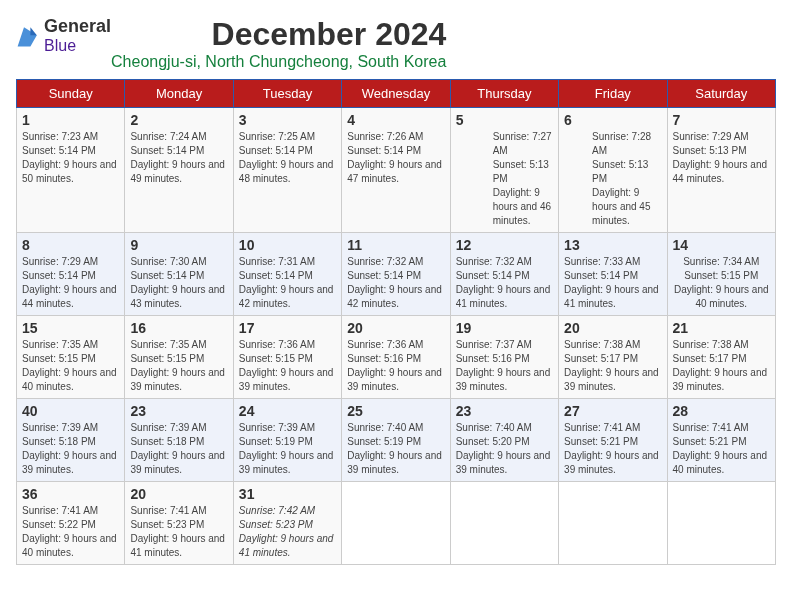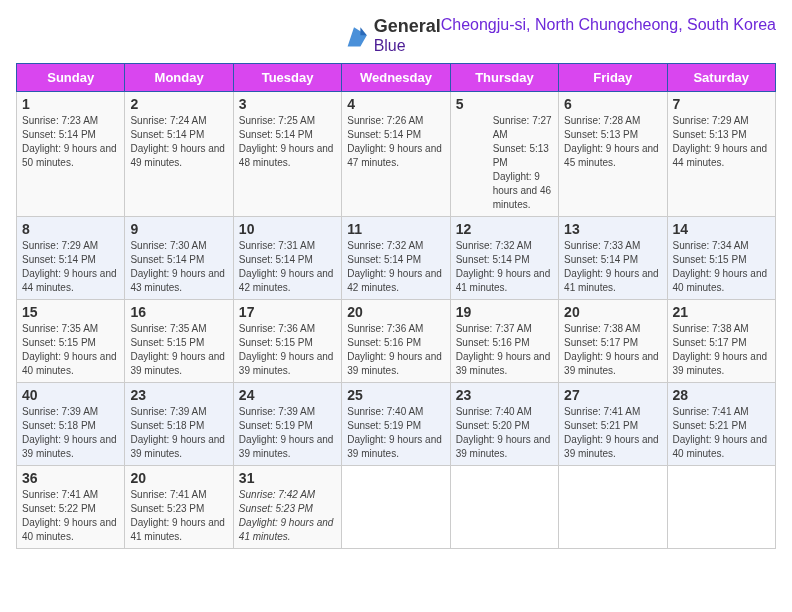--- a/index.html
+++ b/index.html
@@ -5,21 +5,21 @@
     * { box-sizing: border-box; margin: 0; padding: 0; }
     body {
       font-family: Arial, sans-serif;
       background: #fff;
       width: 792px;
       min-height: 612px;
       padding: 16px;
     }
     .header-area {
       display: flex;
-      justify-content: flex-end;
+      justify-content: flex-start;
       align-items: flex-start;
       margin-bottom: 4px;
     }
     .logo {
       display: flex;
       align-items: center;
       gap: 4px;
     }
     .logo-text-general {
       font-size: 18px;
@@ -38,32 +38,32 @@
     .title-block {
       text-align: right;
     }
     .main-title {
       font-size: 32px;
       font-weight: bold;
       color: #333;
     }
     .subtitle {
       font-size: 16px;
-      color: #6d28d9;
+      color: #15803d;
     }
     .calendar {
       width: 100%;
       border-collapse: collapse;
       margin-top: 8px;
     }
     .calendar thead tr th {
-      background-color: #d946ef;
+      background-color: #b91c1c;
       color: #fff;
       font-size: 13px;
-      font-weight: bold;
+      font-weight: normal;
       padding: 6px 4px;
       text-align: center;
       border: 1px solid #2a5aaf;
     }
     .calendar tbody tr td {
       border: 1px solid #ccc;
       vertical-align: top;
       padding: 4px 5px;
       font-size: 10.5px;
       color: #333;
@@ -99,20 +99,21 @@
     <svg class="logo-icon" viewBox="0 0 30 30" xmlns="http://www.w3.org/2000/svg">
       <polygon points="10,4 26,14 18,28 2,28" fill="#4a90d9"></polygon>
       <polygon points="18,4 26,14 18,14" fill="#2a6ab9"></polygon>
     </svg>
     <div>
       <span class="logo-text-general">General</span><br>
       <span class="logo-text-blue">Blue</span>
     </div>
   </div>
   <div class="title-block">
+    <div class="main-title">December 2024</div>
     <div class="subtitle">Cheongju-si, North Chungcheong, South Korea</div>
   </div>
 </div>
 
 <table class="calendar">
   <thead>
     <tr id="calendar-header">
         <th>Sunday</th>
         <th>Monday</th>
         <th>Tuesday</th>
@@ -149,21 +150,21 @@
 Daylight: 9 hours and 47 minutes.</div>
         </td>
         <td>
           <span class="day-num">5</span>
           <div class="day-info" style="white-space: pre-line; margin-left: 37px;">Sunrise: 7:27 AM
 Sunset: 5:13 PM
 Daylight: 9 hours and 46 minutes.</div>
         </td>
         <td>
           <span class="day-num">6</span>
-          <div class="day-info" style="white-space: pre-line;">Sunrise: 7:28 AM
+          <div class="day-info" style="white-space: pre-line; margin-left: 28px;">Sunrise: 7:28 AM
 Sunset: 5:13 PM
 Daylight: 9 hours and 45 minutes.</div>
         </td>
         <td>
           <span class="day-num">7</span>
           <div class="day-info" style="white-space: pre-line;">Sunrise: 7:29 AM
 Sunset: 5:13 PM
 Daylight: 9 hours and 44 minutes.</div>
         </td>
       </tr>
@@ -199,21 +200,21 @@
 Daylight: 9 hours and 41 minutes.</div>
         </td>
         <td>
           <span class="day-num">13</span>
           <div class="day-info" style="white-space: pre-line;">Sunrise: 7:33 AM
 Sunset: 5:14 PM
 Daylight: 9 hours and 41 minutes.</div>
         </td>
         <td>
           <span class="day-num">14</span>
-          <div class="day-info" style="white-space: pre-line;">Sunrise: 7:34 AM
+          <div class="day-info" style="white-space: pre-line; text-align: center;">Sunrise: 7:34 AM
 Sunset: 5:15 PM
 Daylight: 9 hours and 40 minutes.</div>
         </td>
       </tr>
       <tr>
         <td>
           <span class="day-num">15</span>
           <div class="day-info" style="white-space: pre-line;">Sunrise: 7:35 AM
 Sunset: 5:15 PM
 Daylight: 9 hours and 40 minutes.</div>

